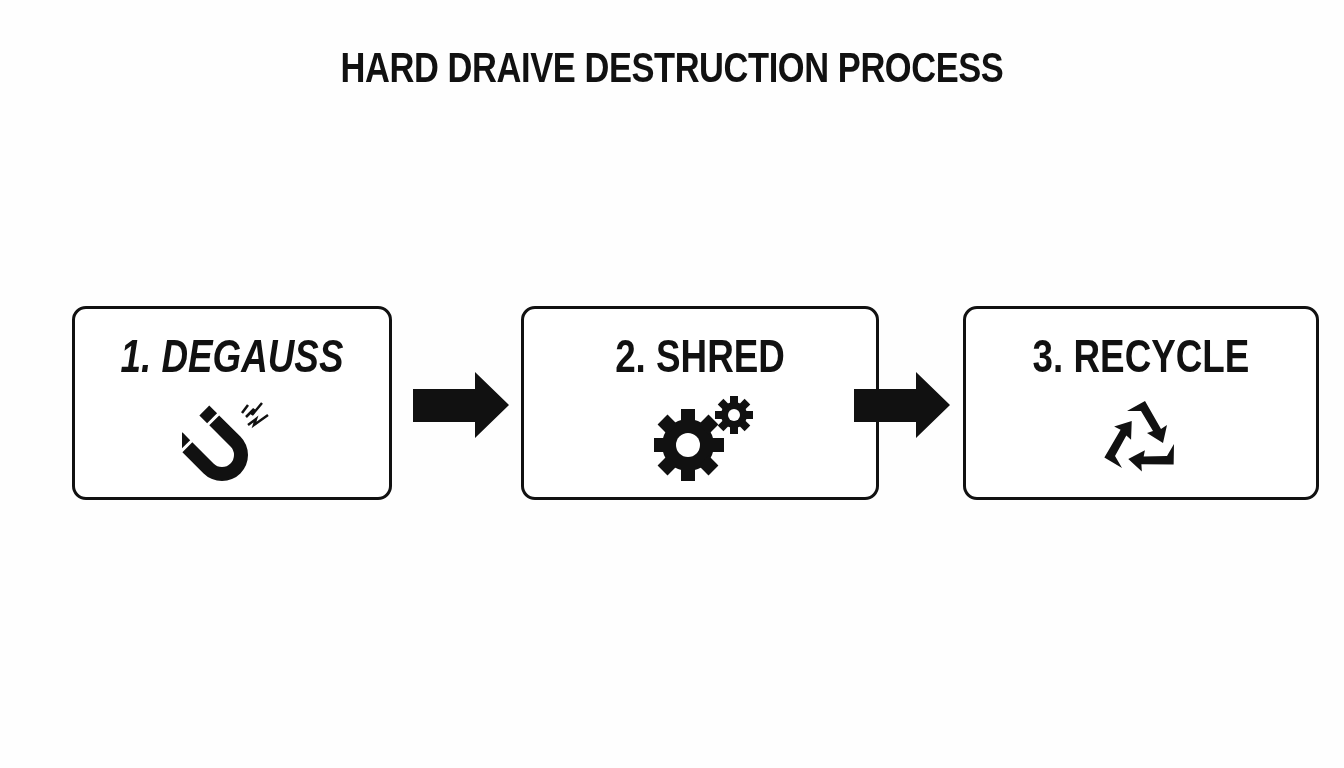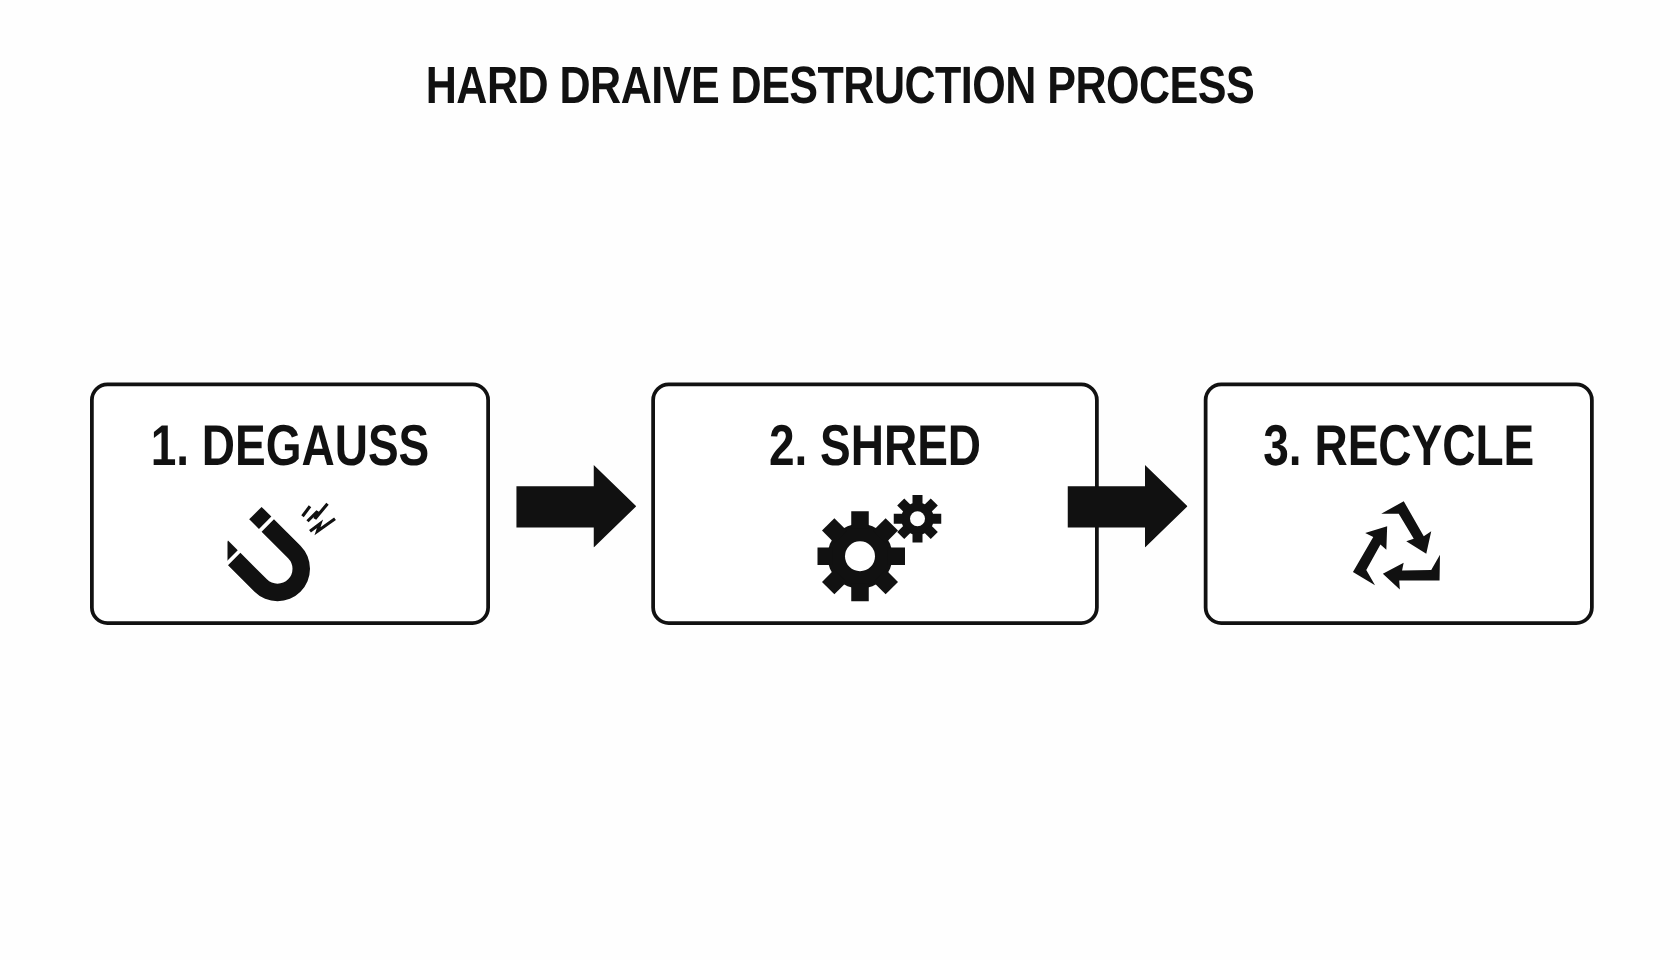--- a/index.html
+++ b/index.html
@@ -22,21 +22,21 @@
     white-space: nowrap;
   }
   .box .icon { position: absolute; left: 50%; transform: translateX(-50%); top: 84px; }
   .arrow { position: absolute; top: 372px; }
 </style>
 </head>
 <body>
 
 <div class="title">HARD DRAIVE DESTRUCTION PROCESS</div>
 
-<div class="box" style="left:72px; width:320px;">
+<div class="box" style="left:72px; width:320px;font-style:italic;">
   <div class="label">1. DEGAUSS</div>
   <div class="icon" style="top:86px;">
     <svg width="100" height="92" viewBox="0 0 100 92">
       <g transform="translate(40,60) rotate(-45)">
         <path d="M-26,-30 L-26,0 A26,26 0 0 0 26,0 L26,-30 L12,-30 L12,0 A12,12 0 0 1 -12,0 L-12,-30 Z" fill="#111"></path>
         <rect x="-26" y="-44" width="14" height="11" fill="#111"></rect>
         <rect x="12" y="-44" width="14" height="11" fill="#111"></rect>
       </g>
       <path d="M60,18 L66,10 M64,22 L72,14 L70,20 L80,8" stroke="#111" stroke-width="2.5" fill="none"></path>
       <path d="M66,30 L74,24 L72,30 L86,20" stroke="#111" stroke-width="2.5" fill="none"></path>
@@ -83,21 +83,21 @@
     </svg>
   </div>
 </div>
 
 <div class="arrow" style="left:854px;">
   <svg width="96" height="66" viewBox="0 0 96 66">
     <polygon points="0,17 62,17 62,0 96,33 62,66 62,50 0,50" fill="#111"></polygon>
   </svg>
 </div>
 
-<div class="box" style="left:963px; width:312px;">
+<div class="box" style="left:963px; width:356px;">
   <div class="label">3. RECYCLE</div>
   <div class="icon" style="top:86px;">
     <svg width="92" height="88" viewBox="-46 -46 92 88">
       <g fill="#111">
         <g>
           <path d="M-14,-30 L4,-40 L20,-12 L26,-16 L22,2 L6,-8 L12,-10 L0,-30 Z"></path>
         </g>
         <g transform="rotate(120)">
           <path d="M-14,-30 L4,-40 L20,-12 L26,-16 L22,2 L6,-8 L12,-10 L0,-30 Z"></path>
         </g>

